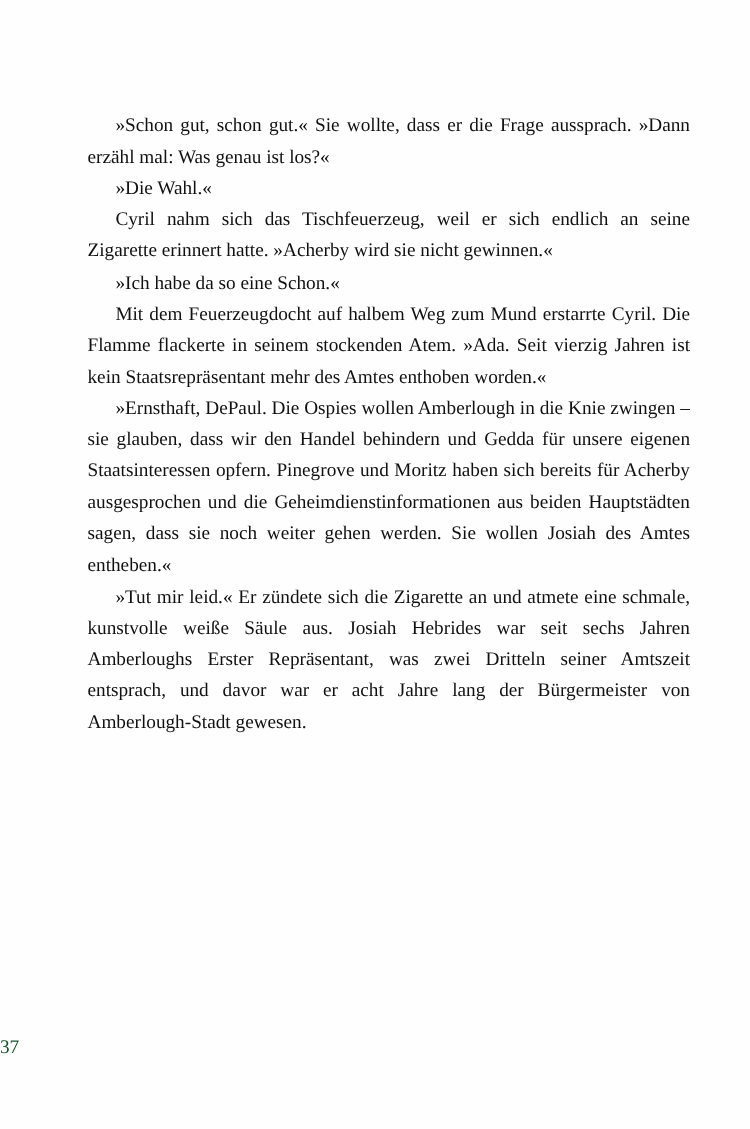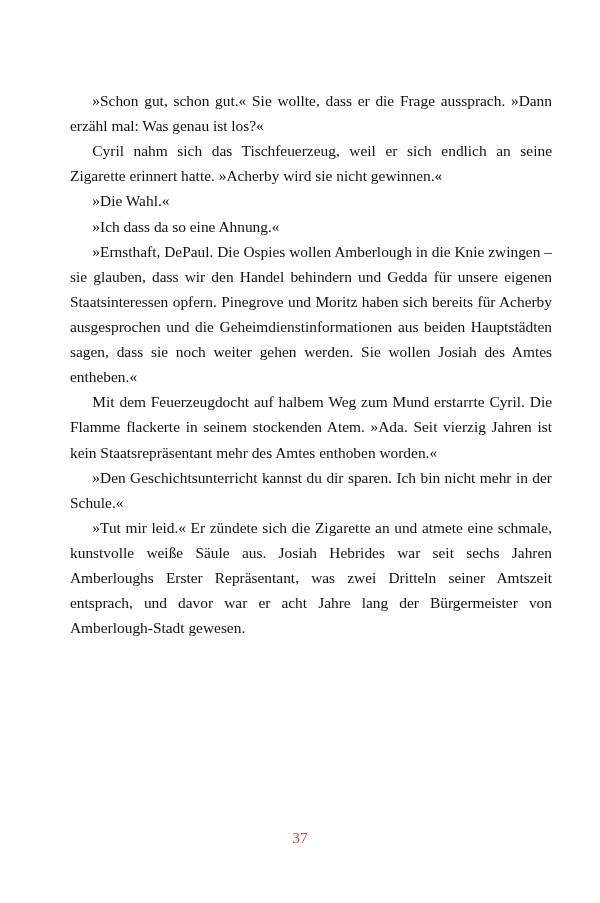--- a/index.html
+++ b/index.html
@@ -33,34 +33,32 @@
     text-indent: 1.45em;
   }
   .body-text p.first {
     text-indent: 1.45em;
   }
   .folio {
     position: absolute;
     left: 0;
     right: 0;
     bottom: 56px;
-    text-align: center;
     font-size: 15.4px;
     font-family: "Liberation Serif", serif;
-    color: #ef4444;
+    color: #14532d;
   }
 </style>
 </head>
 <body>
 
 <div class="page">
   <div class="body-text">
     <p class="first">»Schon gut, schon gut.« Sie wollte, dass er die Frage aussprach. »Dann erzähl mal: Was genau ist los?«</p>
+    <p>»Die Wahl.«</p>
     <p>Cyril nahm sich das Tischfeuerzeug, weil er sich endlich an seine Zigarette erinnert hatte. »Acherby wird sie nicht gewinnen.«</p>
-    <p>»Die Wahl.«</p>
-    <p>»Ich dass da so eine Ahnung.«</p>
+    <p>»Ich habe da so eine Schon.«</p>
+    <p>Mit dem Feuerzeugdocht auf halbem Weg zum Mund erstarrte Cyril. Die Flamme flackerte in seinem stockenden Atem. »Ada. Seit vierzig Jahren ist kein Staatsrepräsentant mehr des Amtes enthoben worden.«</p>
     <p>»Ernsthaft, DePaul. Die Ospies wollen Amberlough in die Knie zwingen – sie glauben, dass wir den Handel behindern und Gedda für unsere eigenen Staatsinteressen opfern. Pinegrove und Moritz haben sich bereits für Acherby ausgesprochen und die Geheimdienstinformationen aus beiden Hauptstädten sagen, dass sie noch weiter gehen werden. Sie wollen Josiah des Amtes entheben.«</p>
-    <p>Mit dem Feuerzeugdocht auf halbem Weg zum Mund erstarrte Cyril. Die Flamme flackerte in seinem stockenden Atem. »Ada. Seit vierzig Jahren ist kein Staatsrepräsentant mehr des Amtes enthoben worden.«</p>
-    <p>»Den Geschichtsunterricht kannst du dir sparen. Ich bin nicht mehr in der Schule.«</p>
     <p>»Tut mir leid.« Er zündete sich die Zigarette an und atmete eine schmale, kunstvolle weiße Säule aus. Josiah Hebrides war seit sechs Jahren Amberloughs Erster Repräsentant, was zwei Dritteln seiner Amtszeit entsprach, und davor war er acht Jahre lang der Bürgermeister von Amberlough-Stadt gewesen.</p>
   </div>
   <div class="folio">37</div>
 </div>
 
 </body></html>

